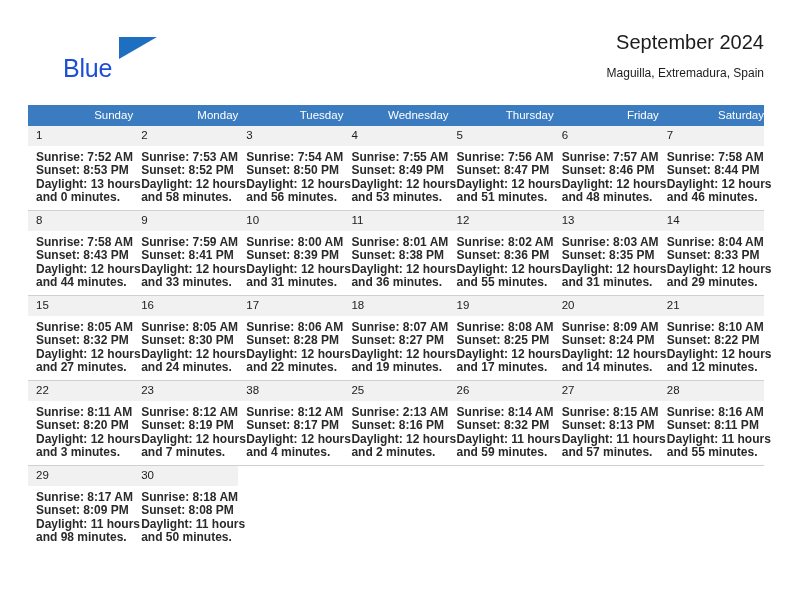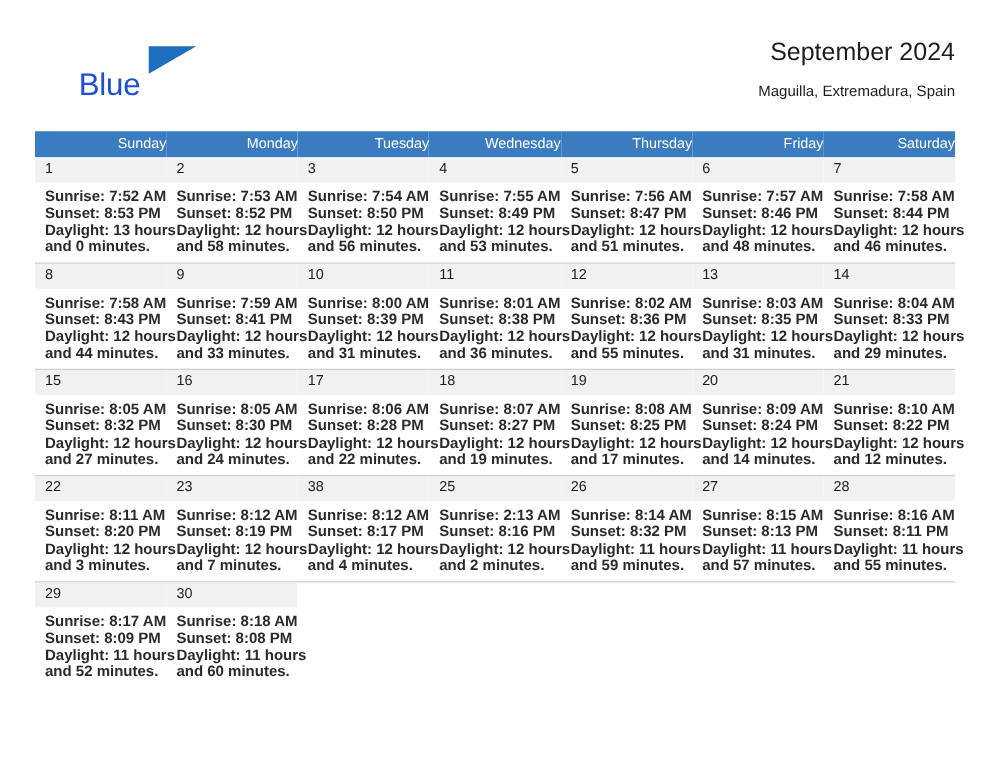--- a/index.html
+++ b/index.html
@@ -436,30 +436,30 @@
         </td>
       </tr>
 
       <tr class="week-row">
         <td>
           <div class="daynum">29</div>
           <div class="cell-body">
             <div>Sunrise: 8:17 AM</div>
             <div>Sunset: 8:09 PM</div>
             <div>Daylight: 11 hours</div>
-            <div>and 52 minutes.</div>
+            <div>and 98 minutes.</div>
           </div>
         </td>
         <td>
           <div class="daynum">30</div>
           <div class="cell-body">
             <div>Sunrise: 8:18 AM</div>
             <div>Sunset: 8:08 PM</div>
             <div>Daylight: 11 hours</div>
-            <div>and 60 minutes.</div>
+            <div>and 50 minutes.</div>
           </div>
         </td>
         <td class="blank">
           <div class="daynum empty"></div>
         </td>
         <td class="blank">
           <div class="daynum empty"></div>
         </td>
         <td class="blank">
           <div class="daynum empty"></div>

